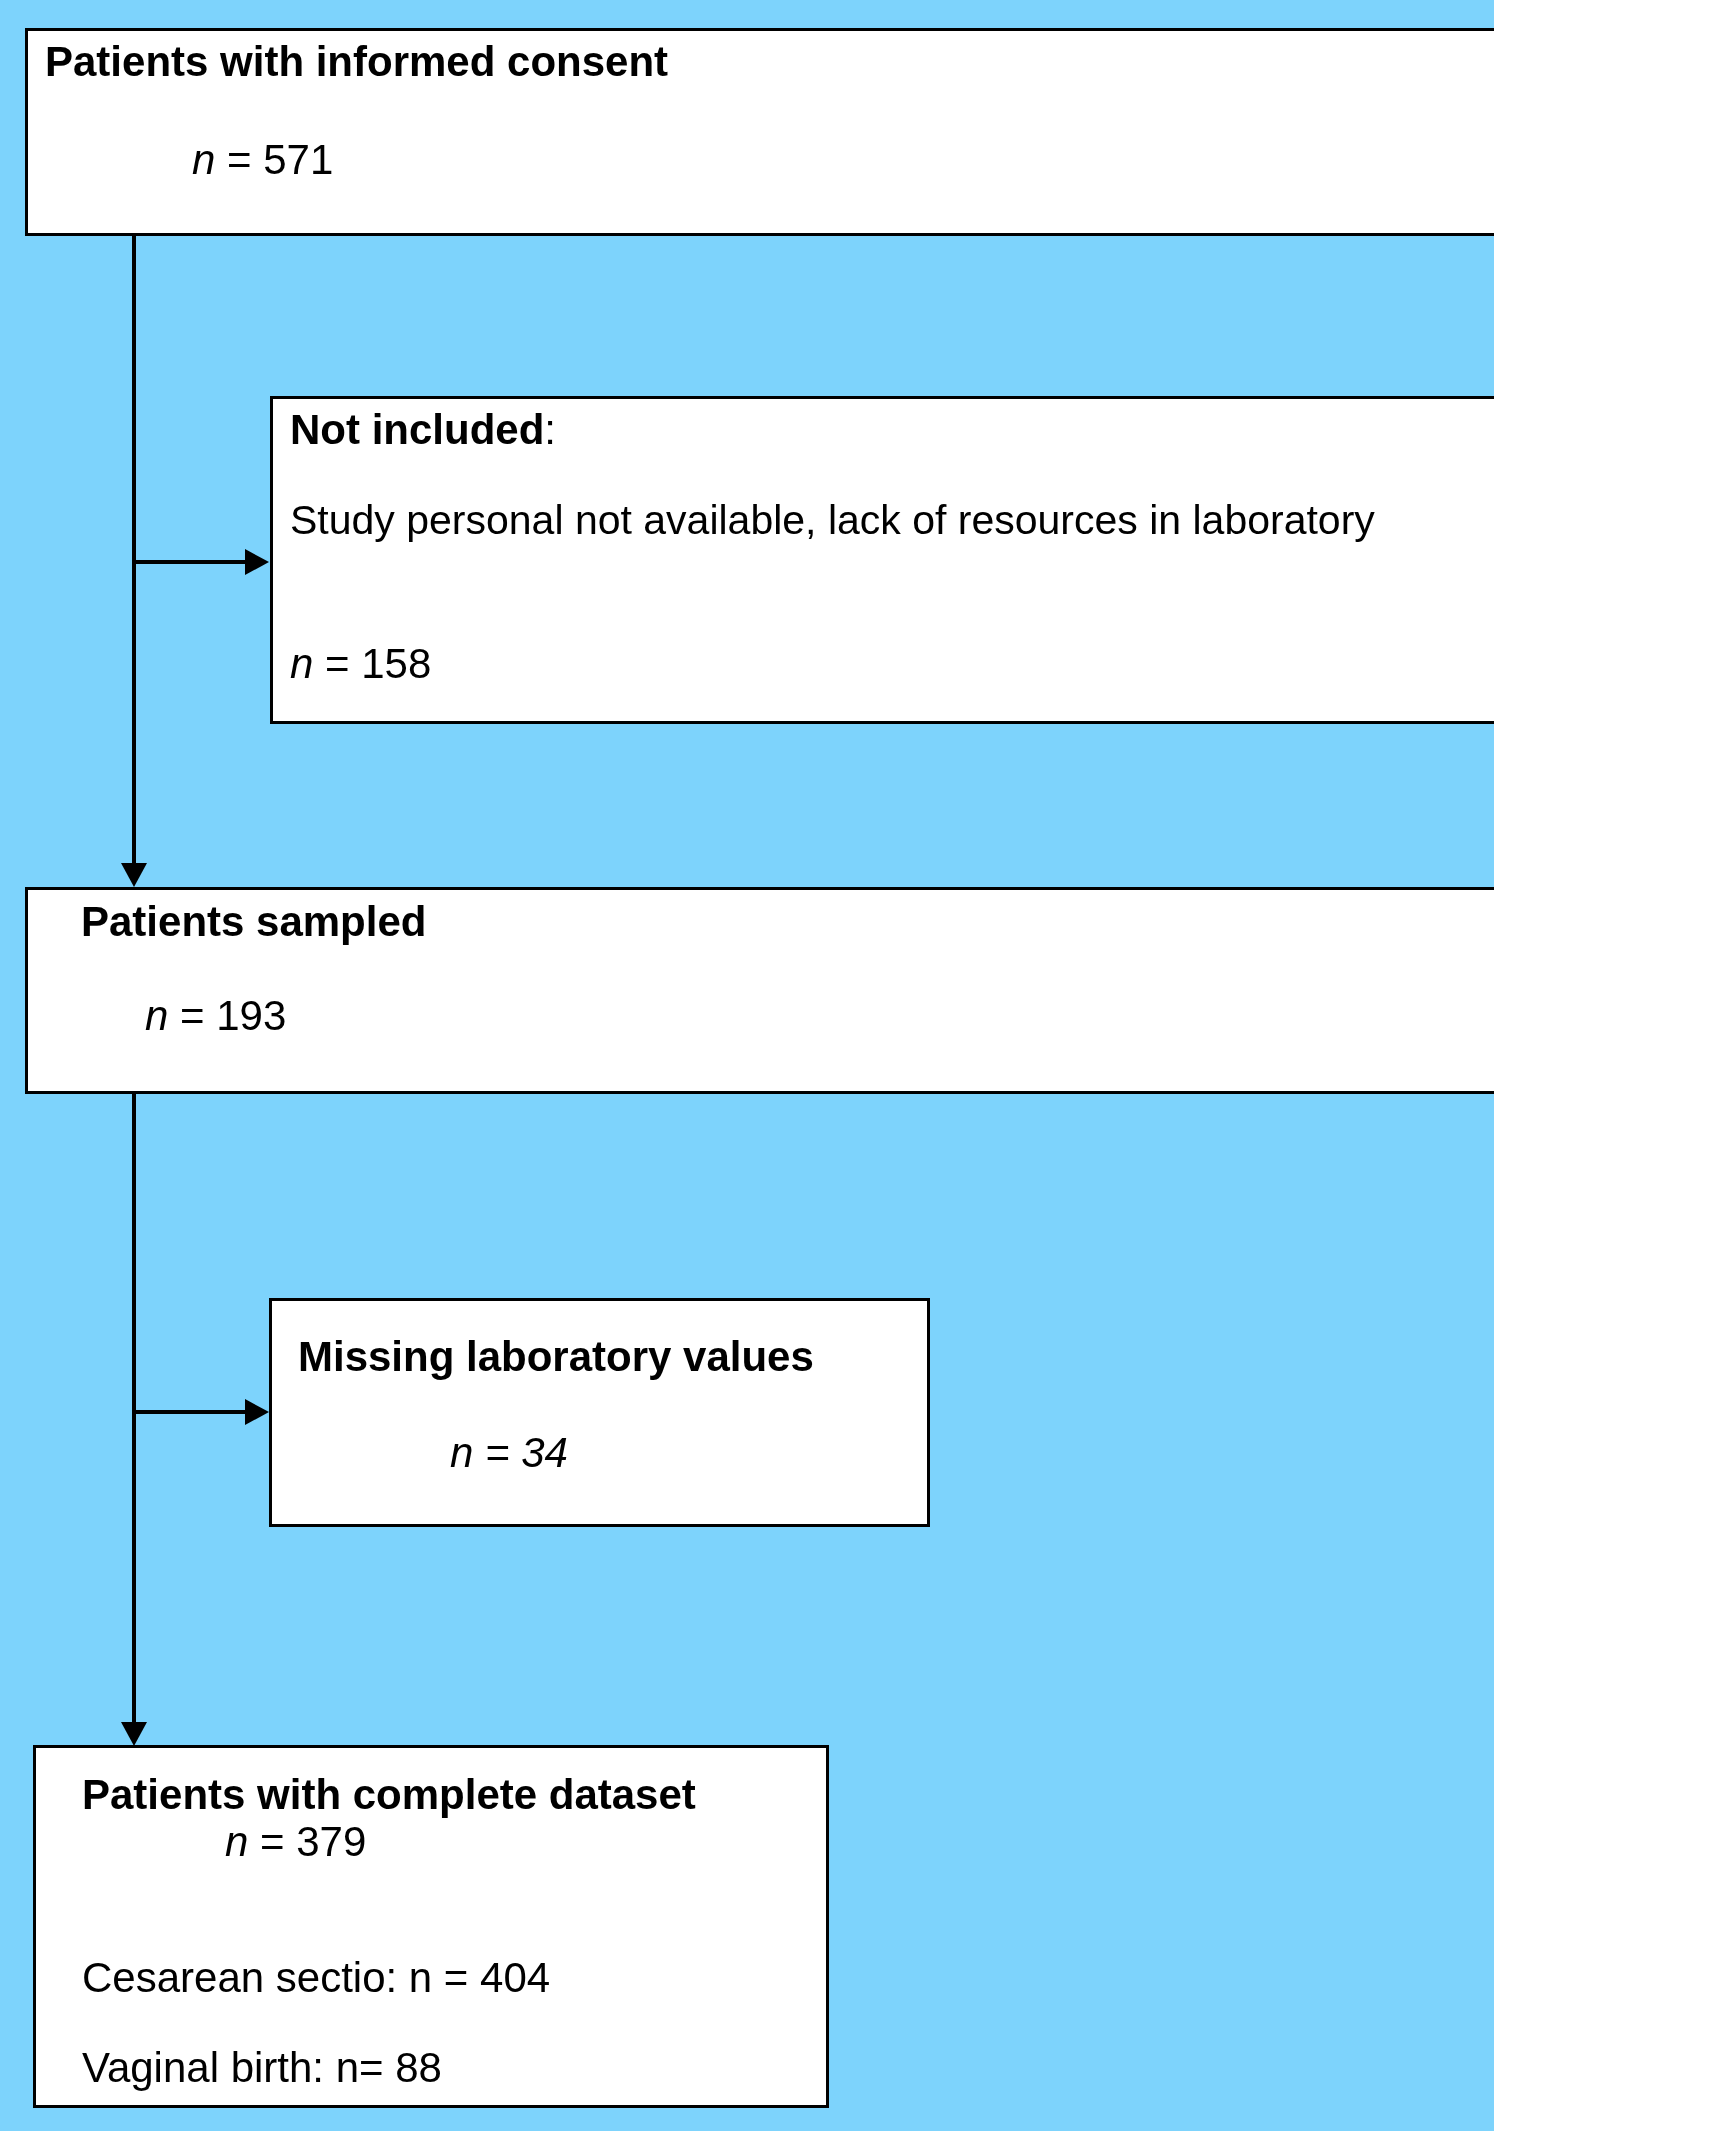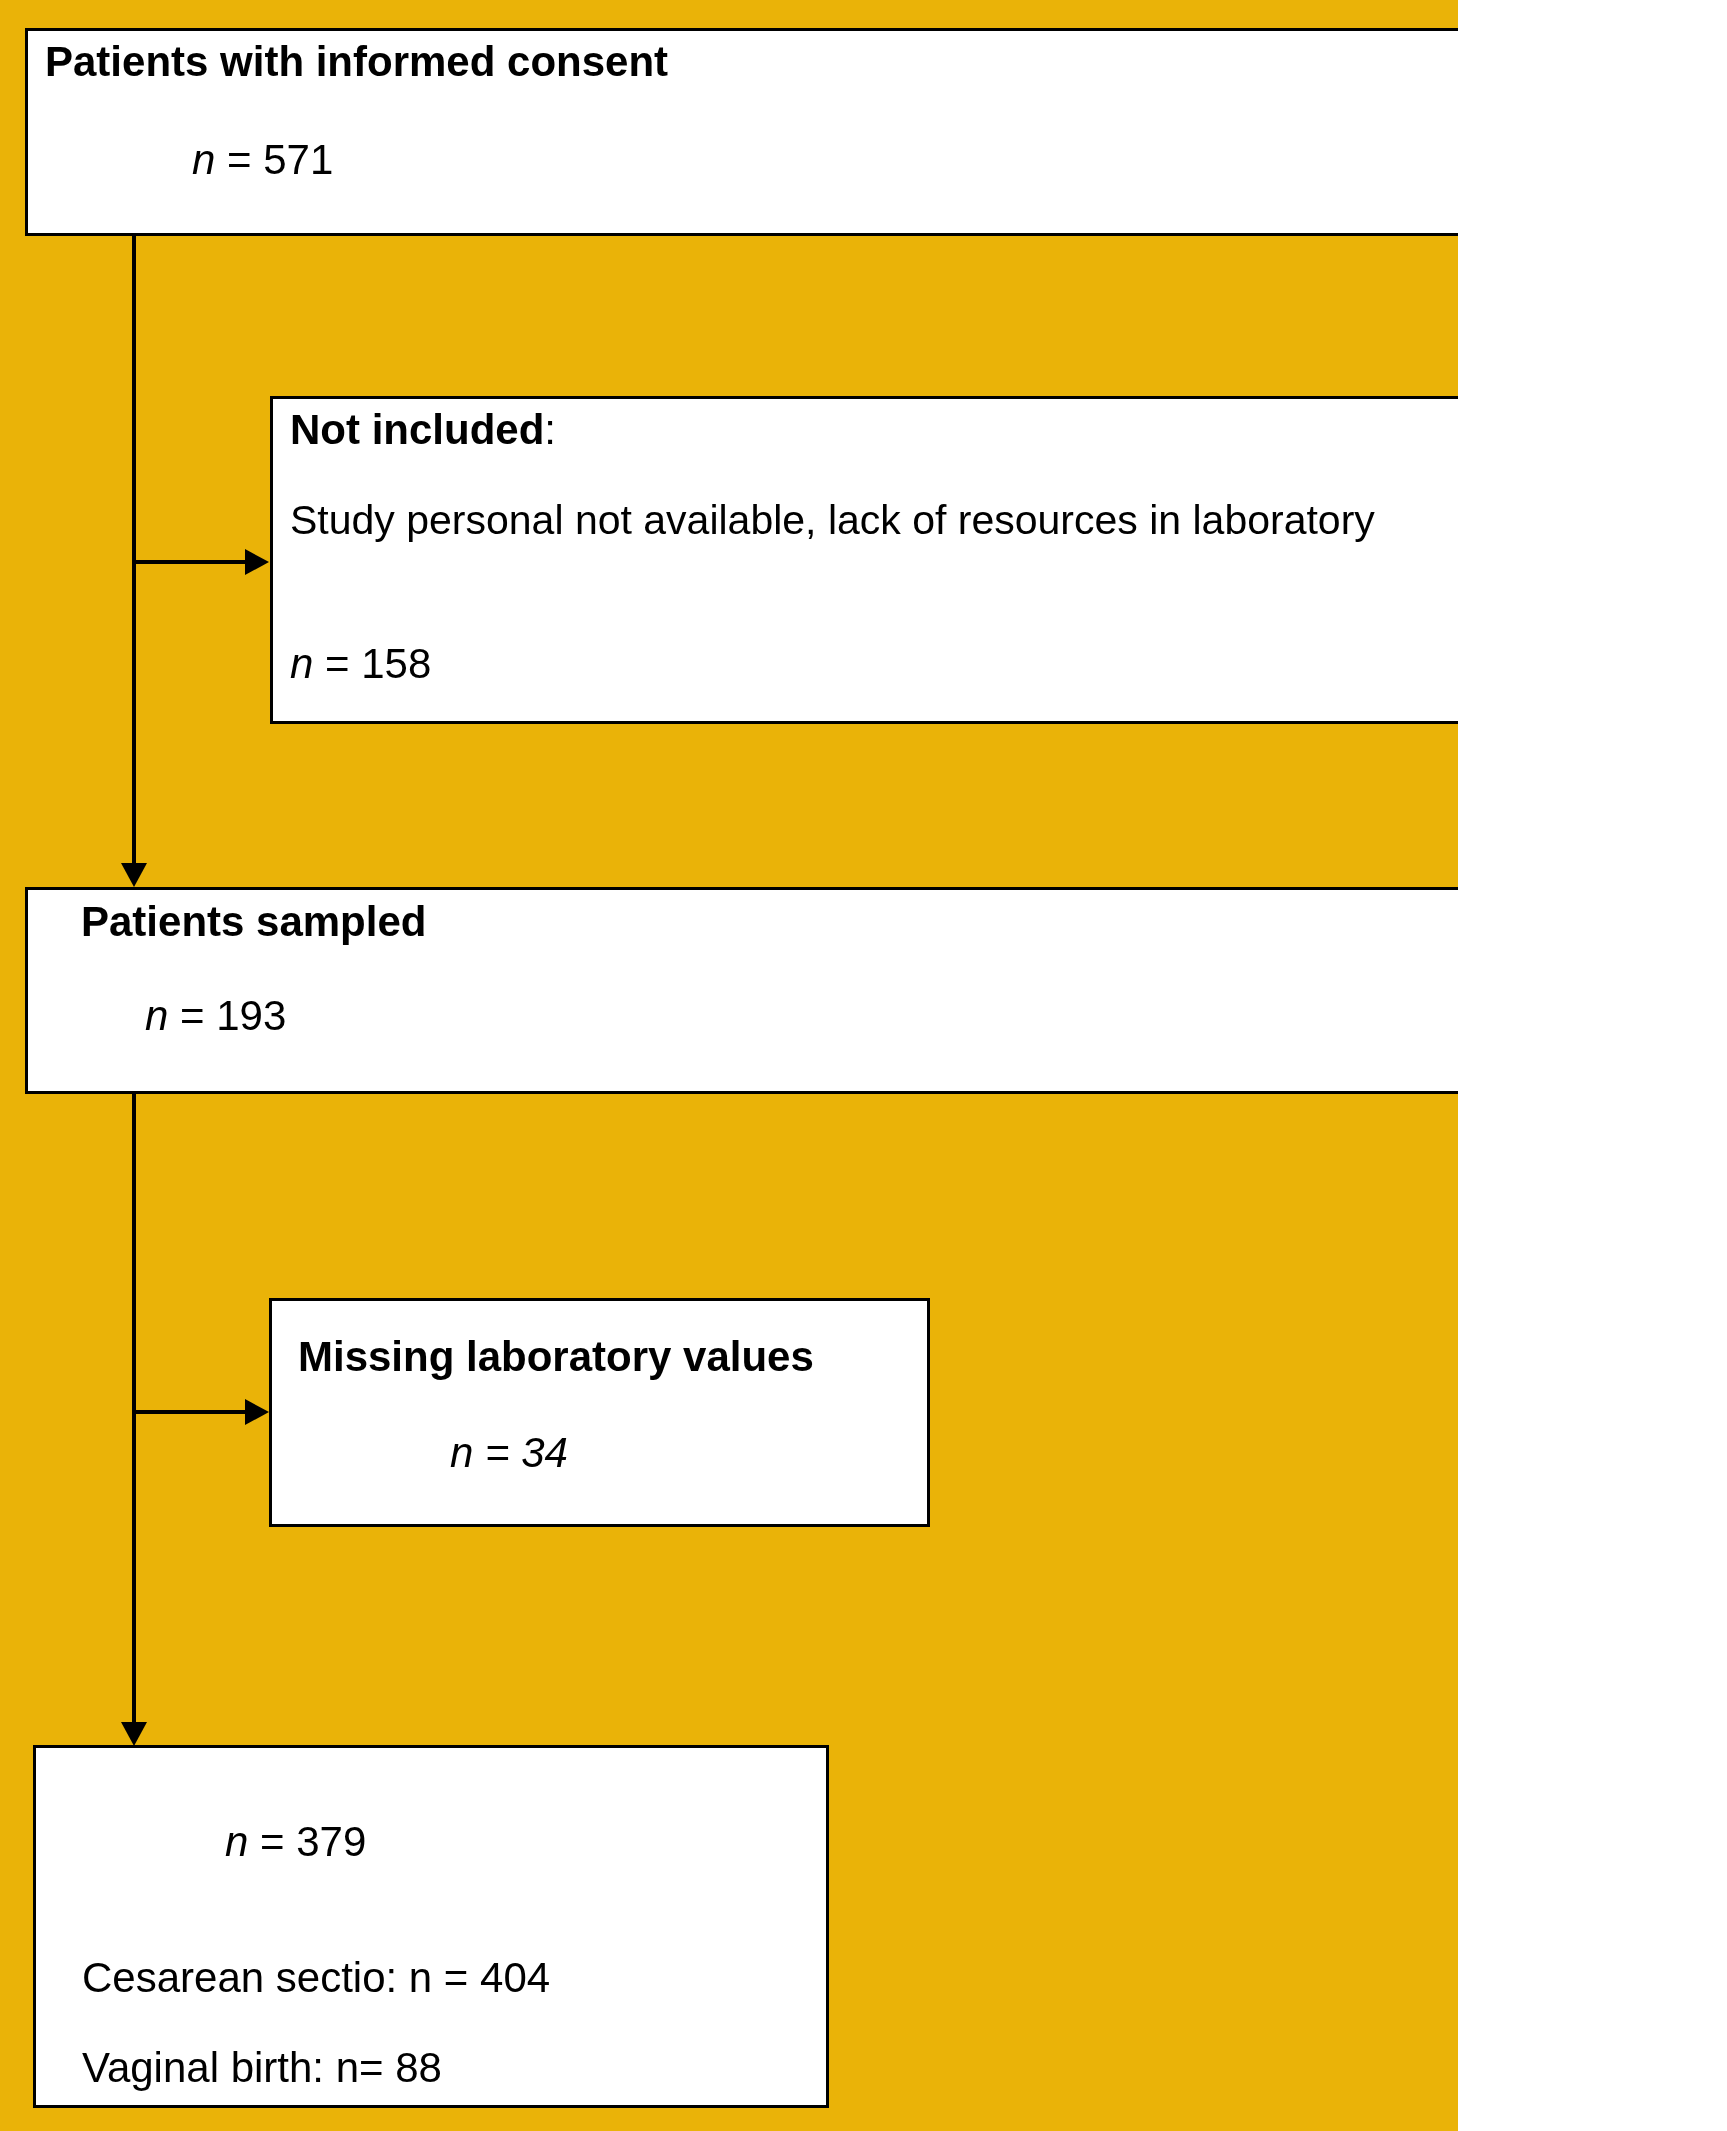--- a/index.html
+++ b/index.html
@@ -8,22 +8,23 @@
     background: #ffffff;
   }
   body {
     font-family: "Liberation Sans", sans-serif;
     color: #000000;
   }
   #canvas {
     position: relative;
     width: 1458px;
     height: 2131px;
-    background: #eab308;
+    background: #7dd3fc;
     overflow: hidden;
+    padding-left: 36px;
   }
   .box {
     position: absolute;
     box-sizing: border-box;
     border: 3.7px solid #000000;
     background: #ffffff;
   }
   .txt {
     position: absolute;
     white-space: nowrap;
@@ -98,20 +99,21 @@
   <div class="arrow-down" style="left:121px; top:1722px;"></div>
 
   <div class="hline" style="left:134px; top:1410px; width:120px;"></div>
   <div class="arrow-right" style="left:245px; top:1399px;"></div>
 
   <div class="box" style="left:269px; top:1298px; width:661px; height:229px;"></div>
   <div class="txt bold" style="left:298px; top:1336px; font-size:42px;">Missing laboratory values</div>
   <div class="txt ital" style="left:450px; top:1432px; font-size:42px;">n = 34</div>
 
   <div class="box" style="left:33px; top:1745px; width:796px; height:363px;"></div>
+  <div class="txt bold" style="left:82px; top:1774px; font-size:42px;">Patients with complete dataset</div>
   <div class="txt" style="left:225px; top:1821px; font-size:42px;">
     <span class="ital">n</span><span>&nbsp;</span><span class="reg">= 379</span>
   </div>
   <div class="txt reg" style="left:82px; top:1957px; font-size:42px;">Cesarean sectio: n = 404</div>
   <div class="txt reg" style="left:82px; top:2047px; font-size:42px;">Vaginal birth: n= 88</div>
 
 </div>
 
 
 </body></html>

